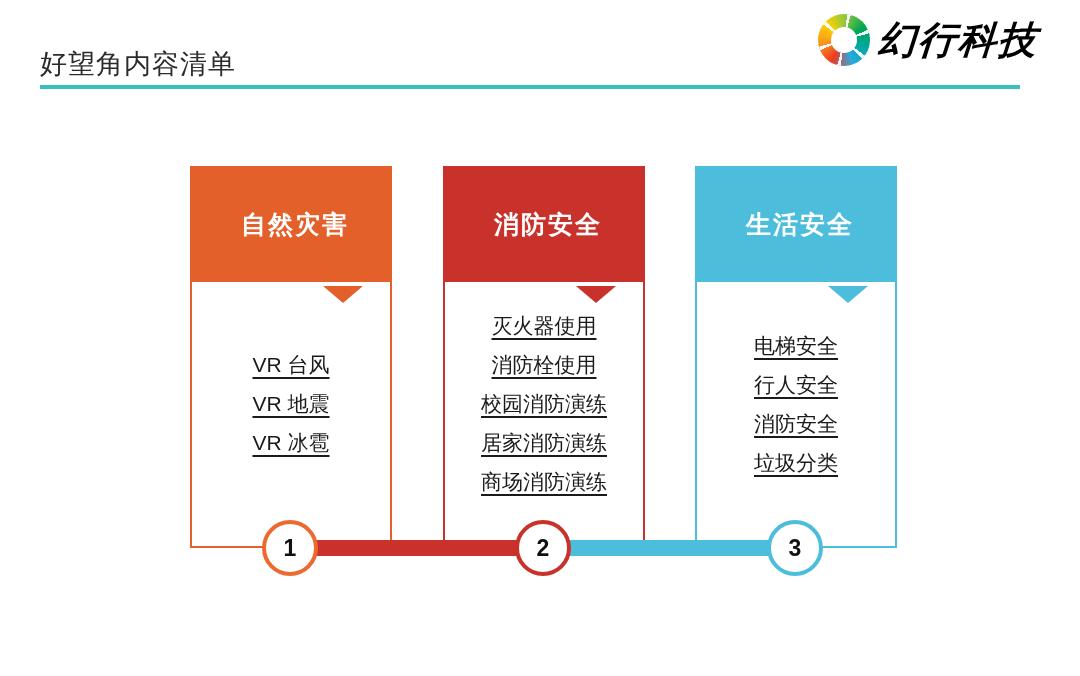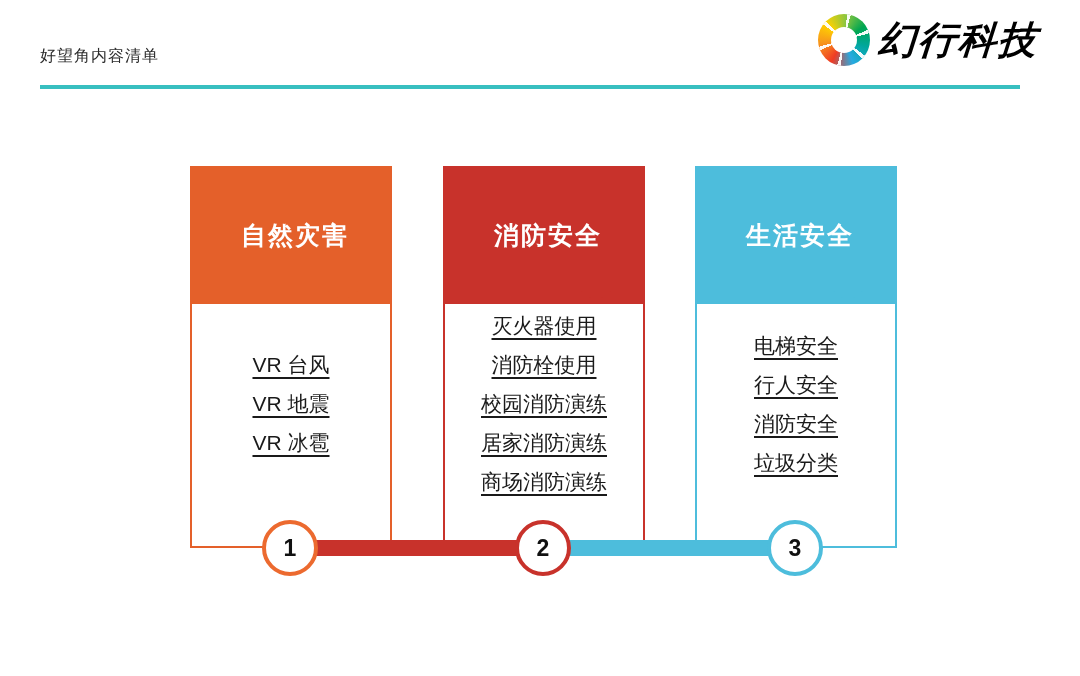--- a/index.html
+++ b/index.html
@@ -9,21 +9,21 @@
     width: 1080px; height: 676px;
     background: #ffffff;
     overflow: hidden;
     font-family: "Liberation Sans", sans-serif;
   }
 
   
   .slide-title {
     position: absolute; left: 40px; top: 46px;
     font-family: "DejaVu Serif", serif;
-    font-size: 16px; color: #2b2b2b; letter-spacing: 1px;
+    font-size: 27px; color: #2b2b2b; letter-spacing: 1px;
   }
   .divider {
     position: absolute; left: 40px; top: 85px;
     width: 980px; height: 4px; background: #38bfc0;
   }
 
   
   .logo { position: absolute; right: 42px; top: 14px; display: flex; align-items: center; }
   .logo-swirl {
     position: relative; width: 52px; height: 52px; border-radius: 50%;
@@ -53,21 +53,21 @@
   .col {
     position: absolute; top: 166px; width: 202px; height: 382px;
     background: #fff; border: 2px solid; z-index: 1;
   }
   .col-1 { left: 190px; border-color: #e4602a; }
   .col-2 { left: 443px; border-color: #c8322b; }
   .col-3 { left: 695px; border-color: #4dbddc; }
 
   .col-header {
     position: relative;
-    margin: -2px -2px 0 -2px; height: 138px;
+    margin: -2px -2px 0 -2px; height: 116px;
     display: flex; align-items: center; justify-content: center; padding-left: 8px;
   }
   .col-1 .col-header { background: #e4602a; }
   .col-2 .col-header { background: #c8322b; }
   .col-3 .col-header { background: #4dbddc; justify-content: center; }
   .col-header-label {
     color: #fff; font-weight: bold; font-size: 25px; letter-spacing: 2px;
   }
   .notch {
     position: absolute; top: 118px; left: 131px;

